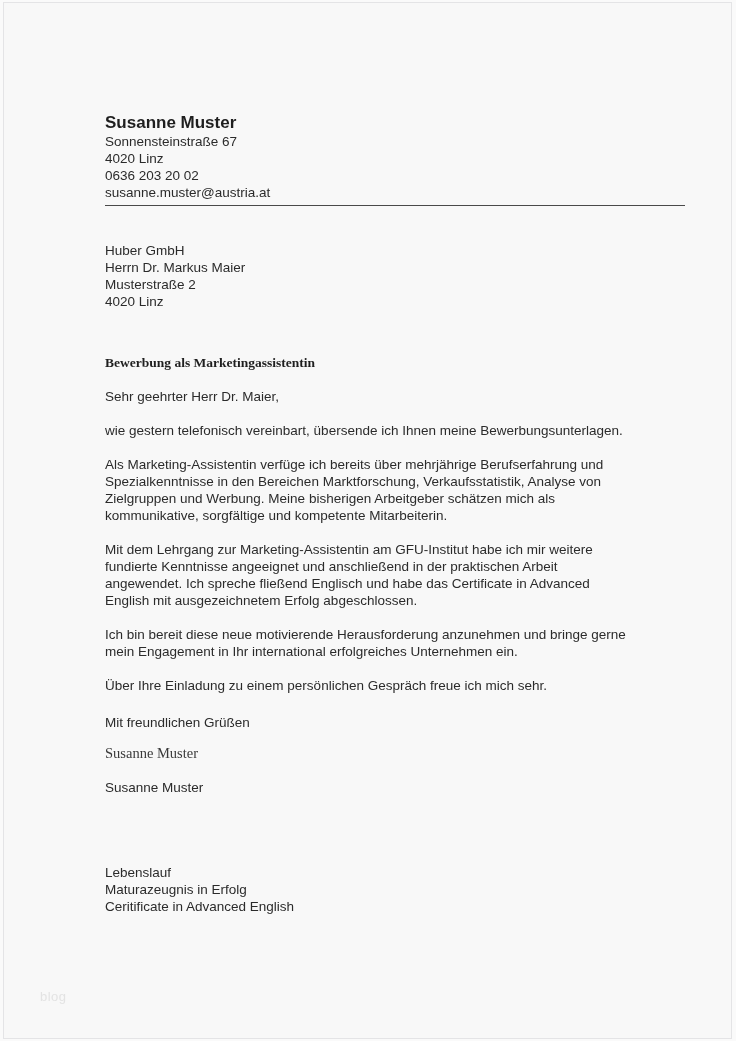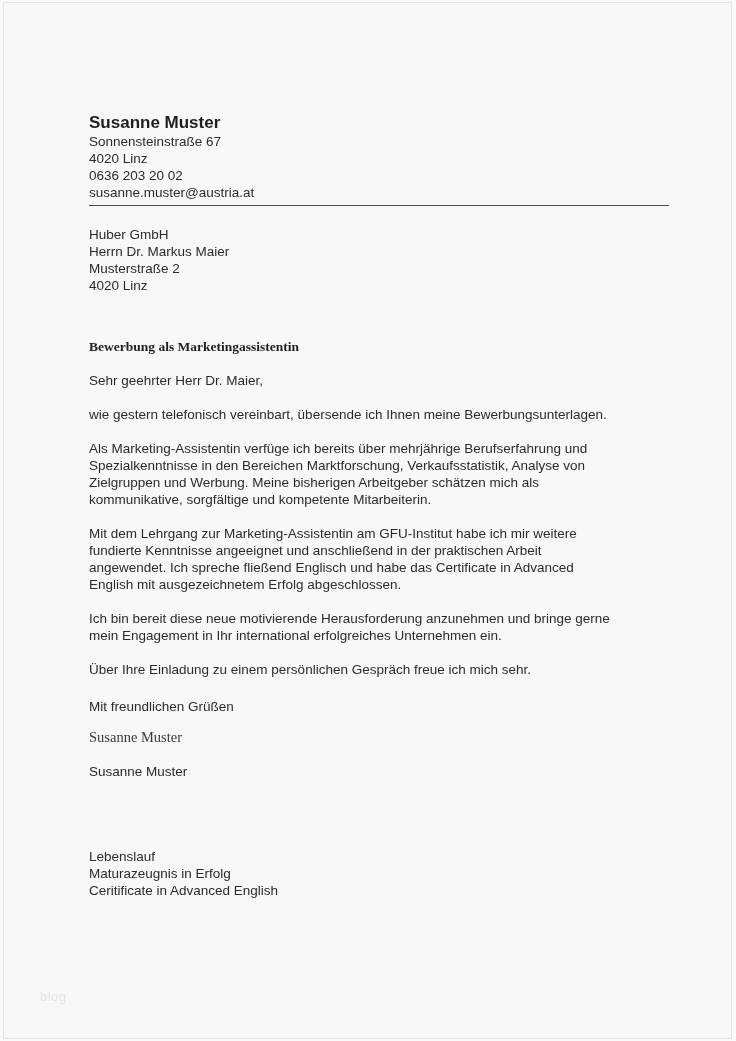--- a/index.html
+++ b/index.html
@@ -11,39 +11,39 @@
     overflow: hidden;
   }
   .sheet {
     position: absolute;
     left: 3px; top: 2px; right: 4px; bottom: 2px;
     background: #f8f8f8;
     border: 1px solid #e4e4e6;
   }
   .content {
     position: absolute;
-    left: 85px; top: 110px;
+    left: 101px; top: 110px;
     width: 592px;
     font-size: 13.5px;
     line-height: 17px;
     color: #2b2b2b;
   }
   .sender-name {
     font-size: 17px;
     line-height: 20px;
     font-weight: bold;
     color: #1f1f1f;
   }
   .header-divider {
     width: 580px;
     border: 0;
     border-top: 1px solid #4a4a4a;
     margin-top: 4px;
   }
-  .recipient { margin-top: 20px; }
+  .recipient { margin-top: 36px; }
   .date-row {
     width: 580px;
     text-align: right;
     margin-top: 9px;
   }
   .subject {
     margin-top: 44px;
     font-weight: bold;
     color: #1f1f1f;
     font-family: Liberation Serif, serif;

